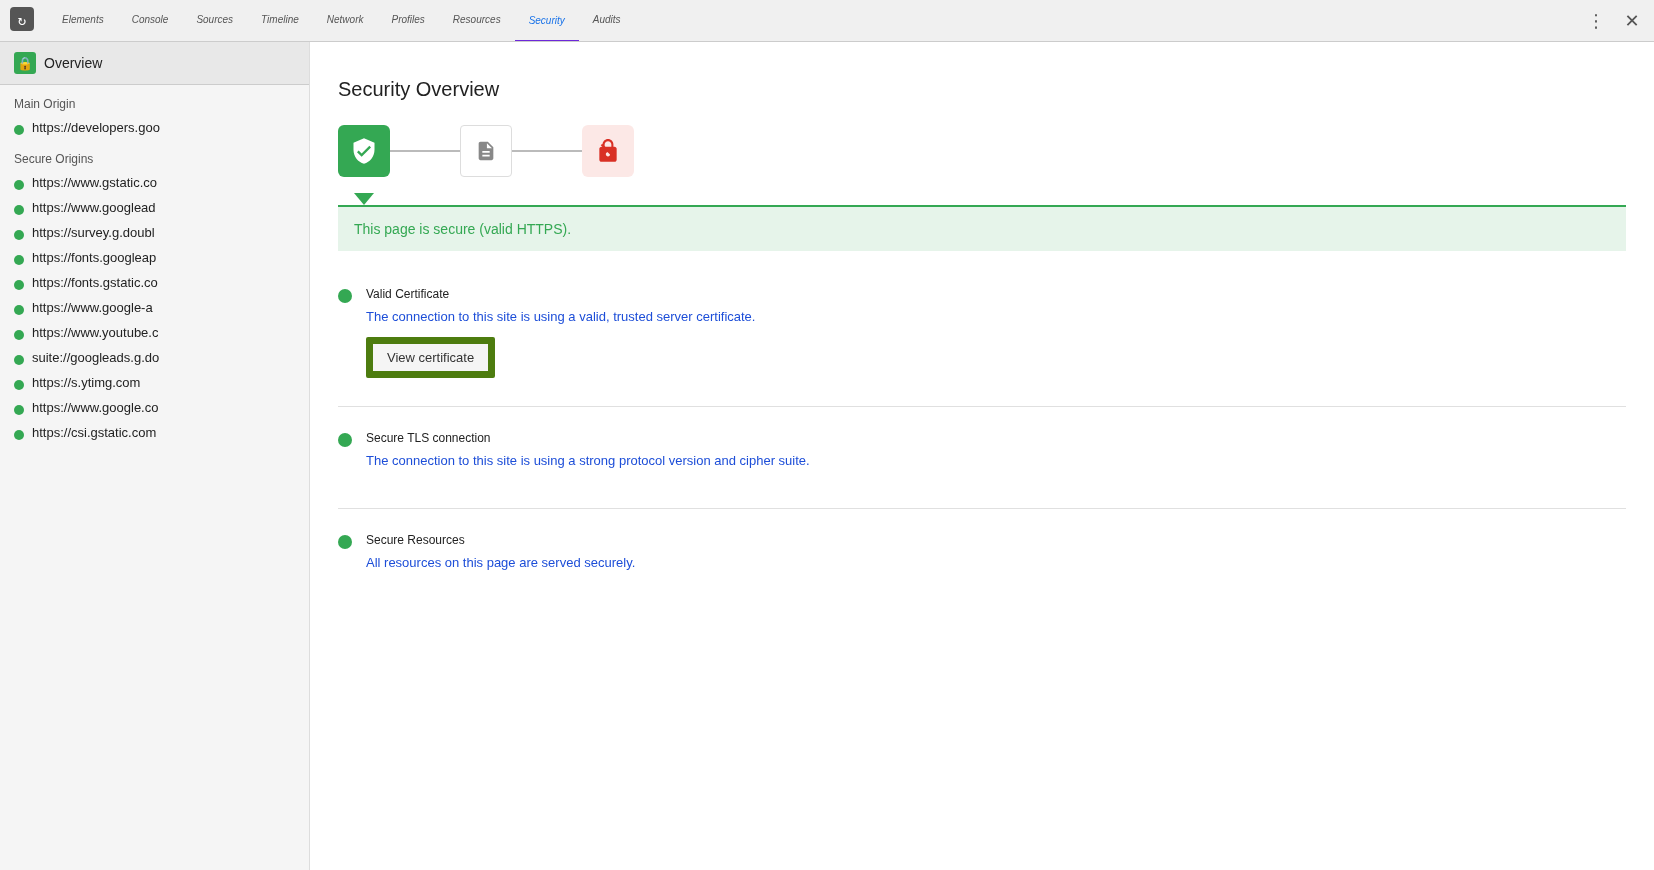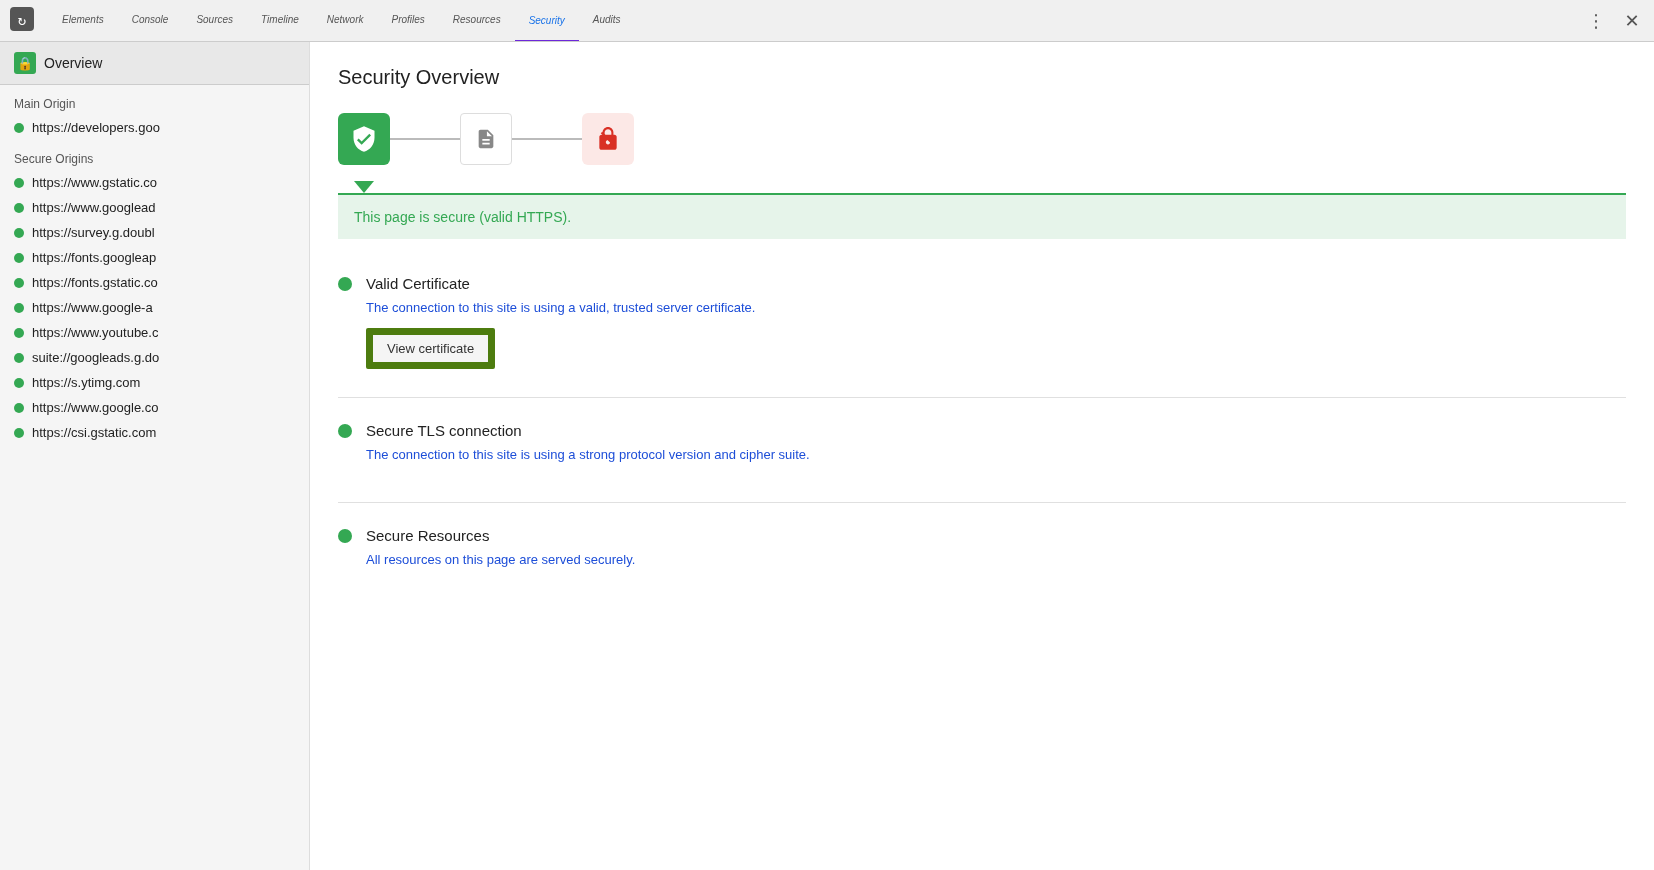--- a/index.html
+++ b/index.html
@@ -109,21 +109,21 @@
     }
 
     .sidebar-section-title {
       padding: 12px 14px 4px 14px;
       font-size: 12px;
       color: #555;
       font-weight: 500;
     }
     .sidebar-origin-item {
       display: flex;
-      align-items: center;
+      align-items: flex-end;
       gap: 8px;
       padding: 5px 14px;
       cursor: pointer;
       overflow: hidden;
     }
     .green-dot {
       width: 10px;
       height: 10px;
       border-radius: 50%;
       background: #34a853;
@@ -137,21 +137,21 @@
       text-overflow: ellipsis;
     }
 
     
     .content {
       flex: 1;
       background: white;
       overflow-y: auto;
     }
     .content-inner {
-      padding: 24px 28px;
+      padding: 36px 28px;
     }
     .page-title {
       font-size: 20px;
       font-weight: 400;
       color: #222;
       margin-bottom: 24px;
     }
 
     
     .security-diagram {
@@ -240,21 +240,21 @@
     .security-item-dot {
       width: 14px;
       height: 14px;
       border-radius: 50%;
       background: #34a853;
       flex-shrink: 0;
       margin-top: 2px;
     }
     .security-item-content {}
     .security-item-title {
-      font-size: 15px;
+      font-size: 12px;
       color: #222;
       margin-bottom: 6px;
     }
     .security-item-desc {
       font-size: 13px;
       color: #1d4ed8;
       margin-bottom: 10px;
       line-height: 1.5;
     }
     .view-cert-btn {

